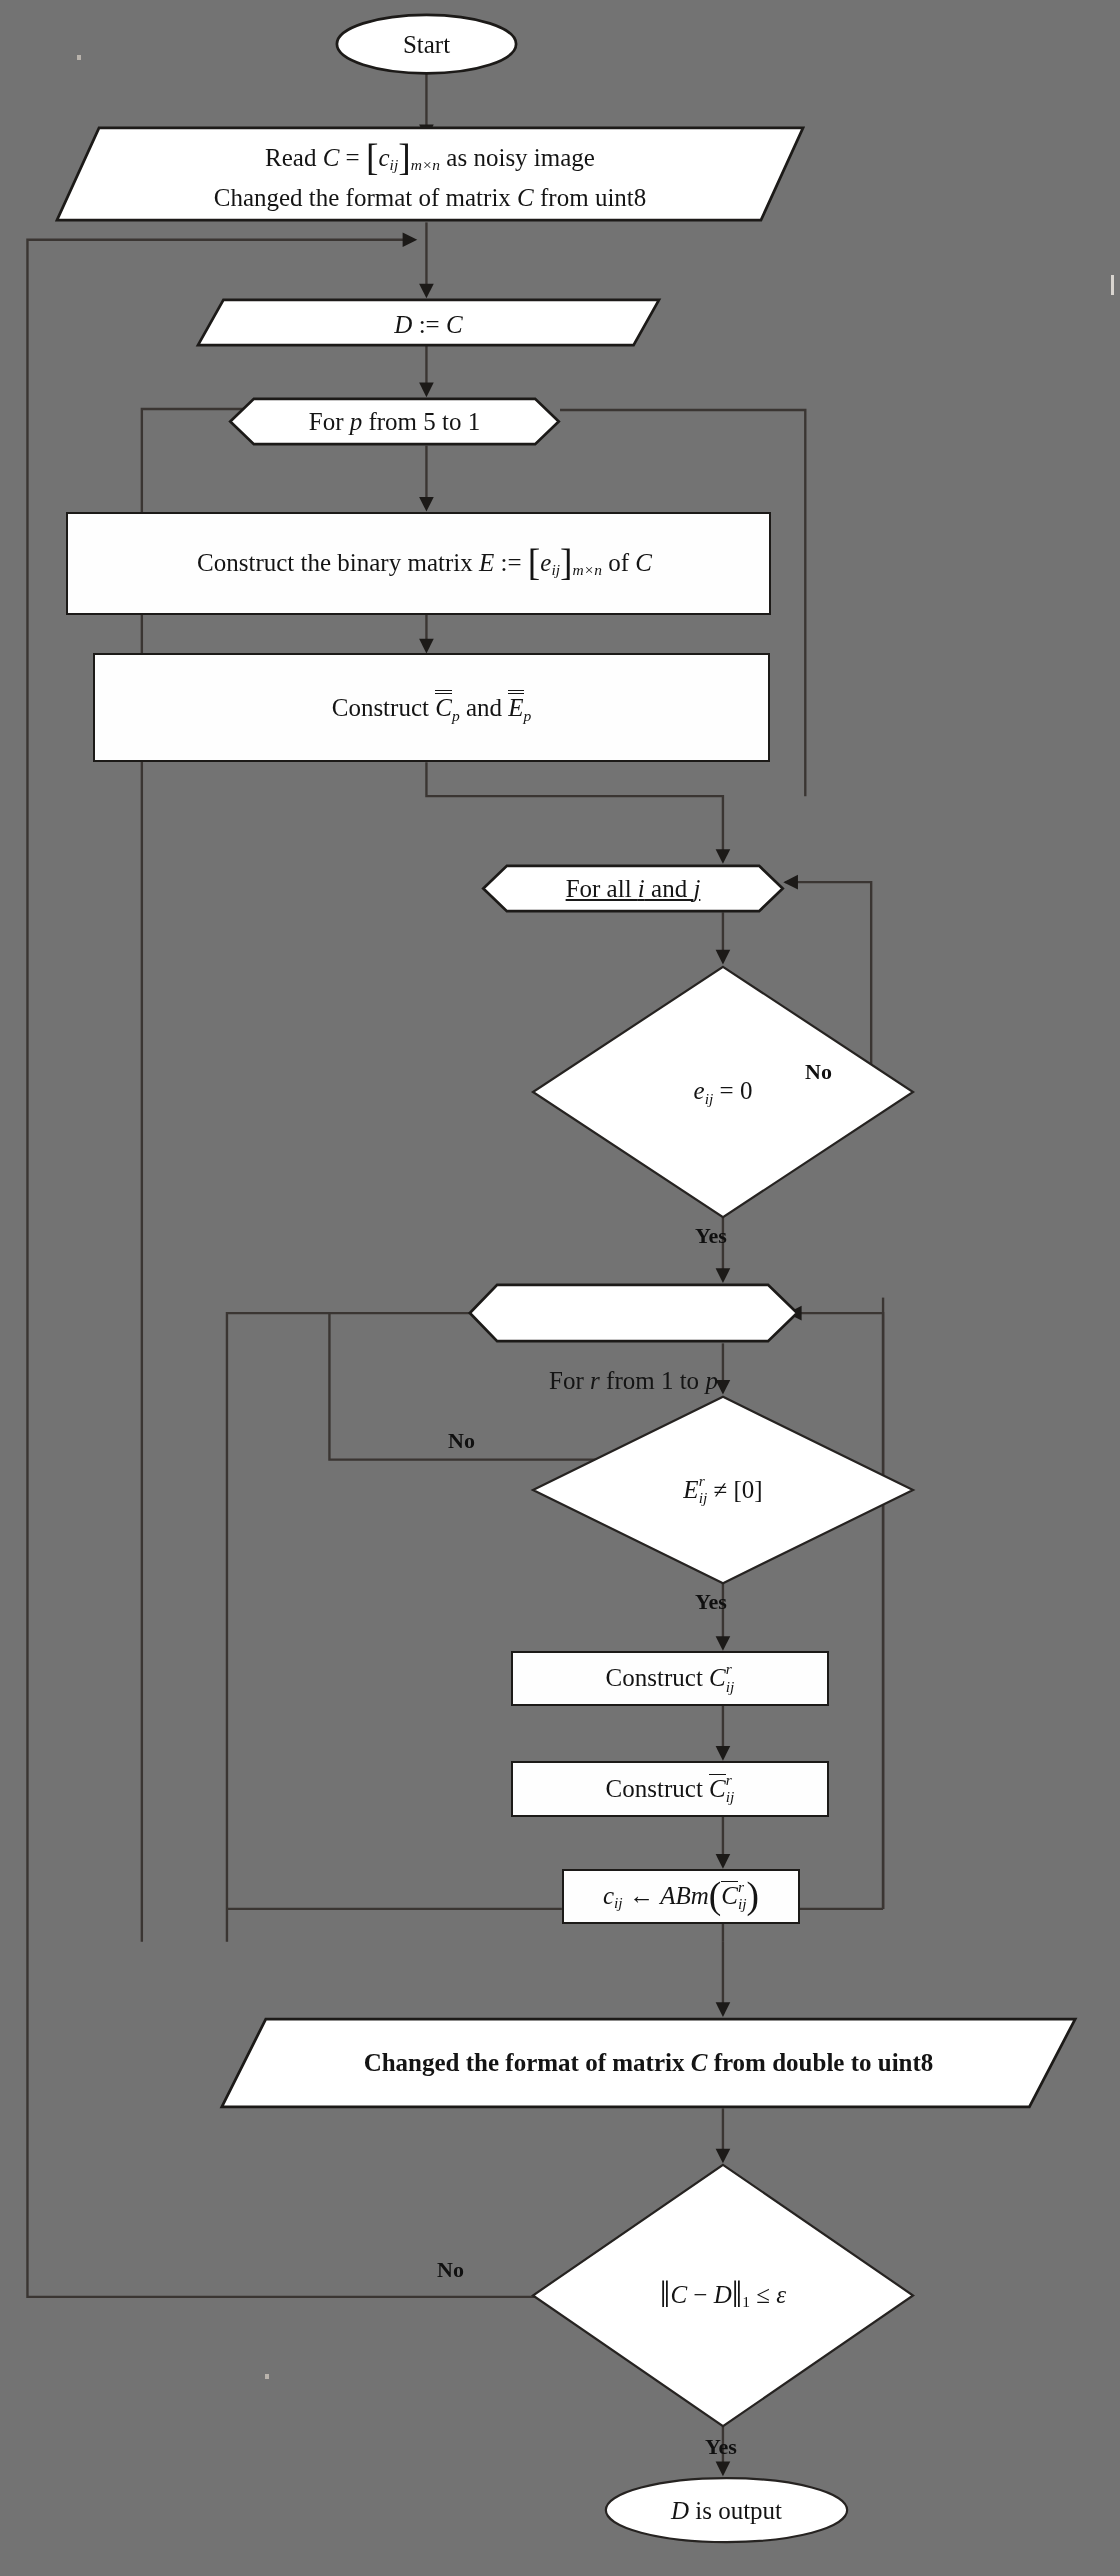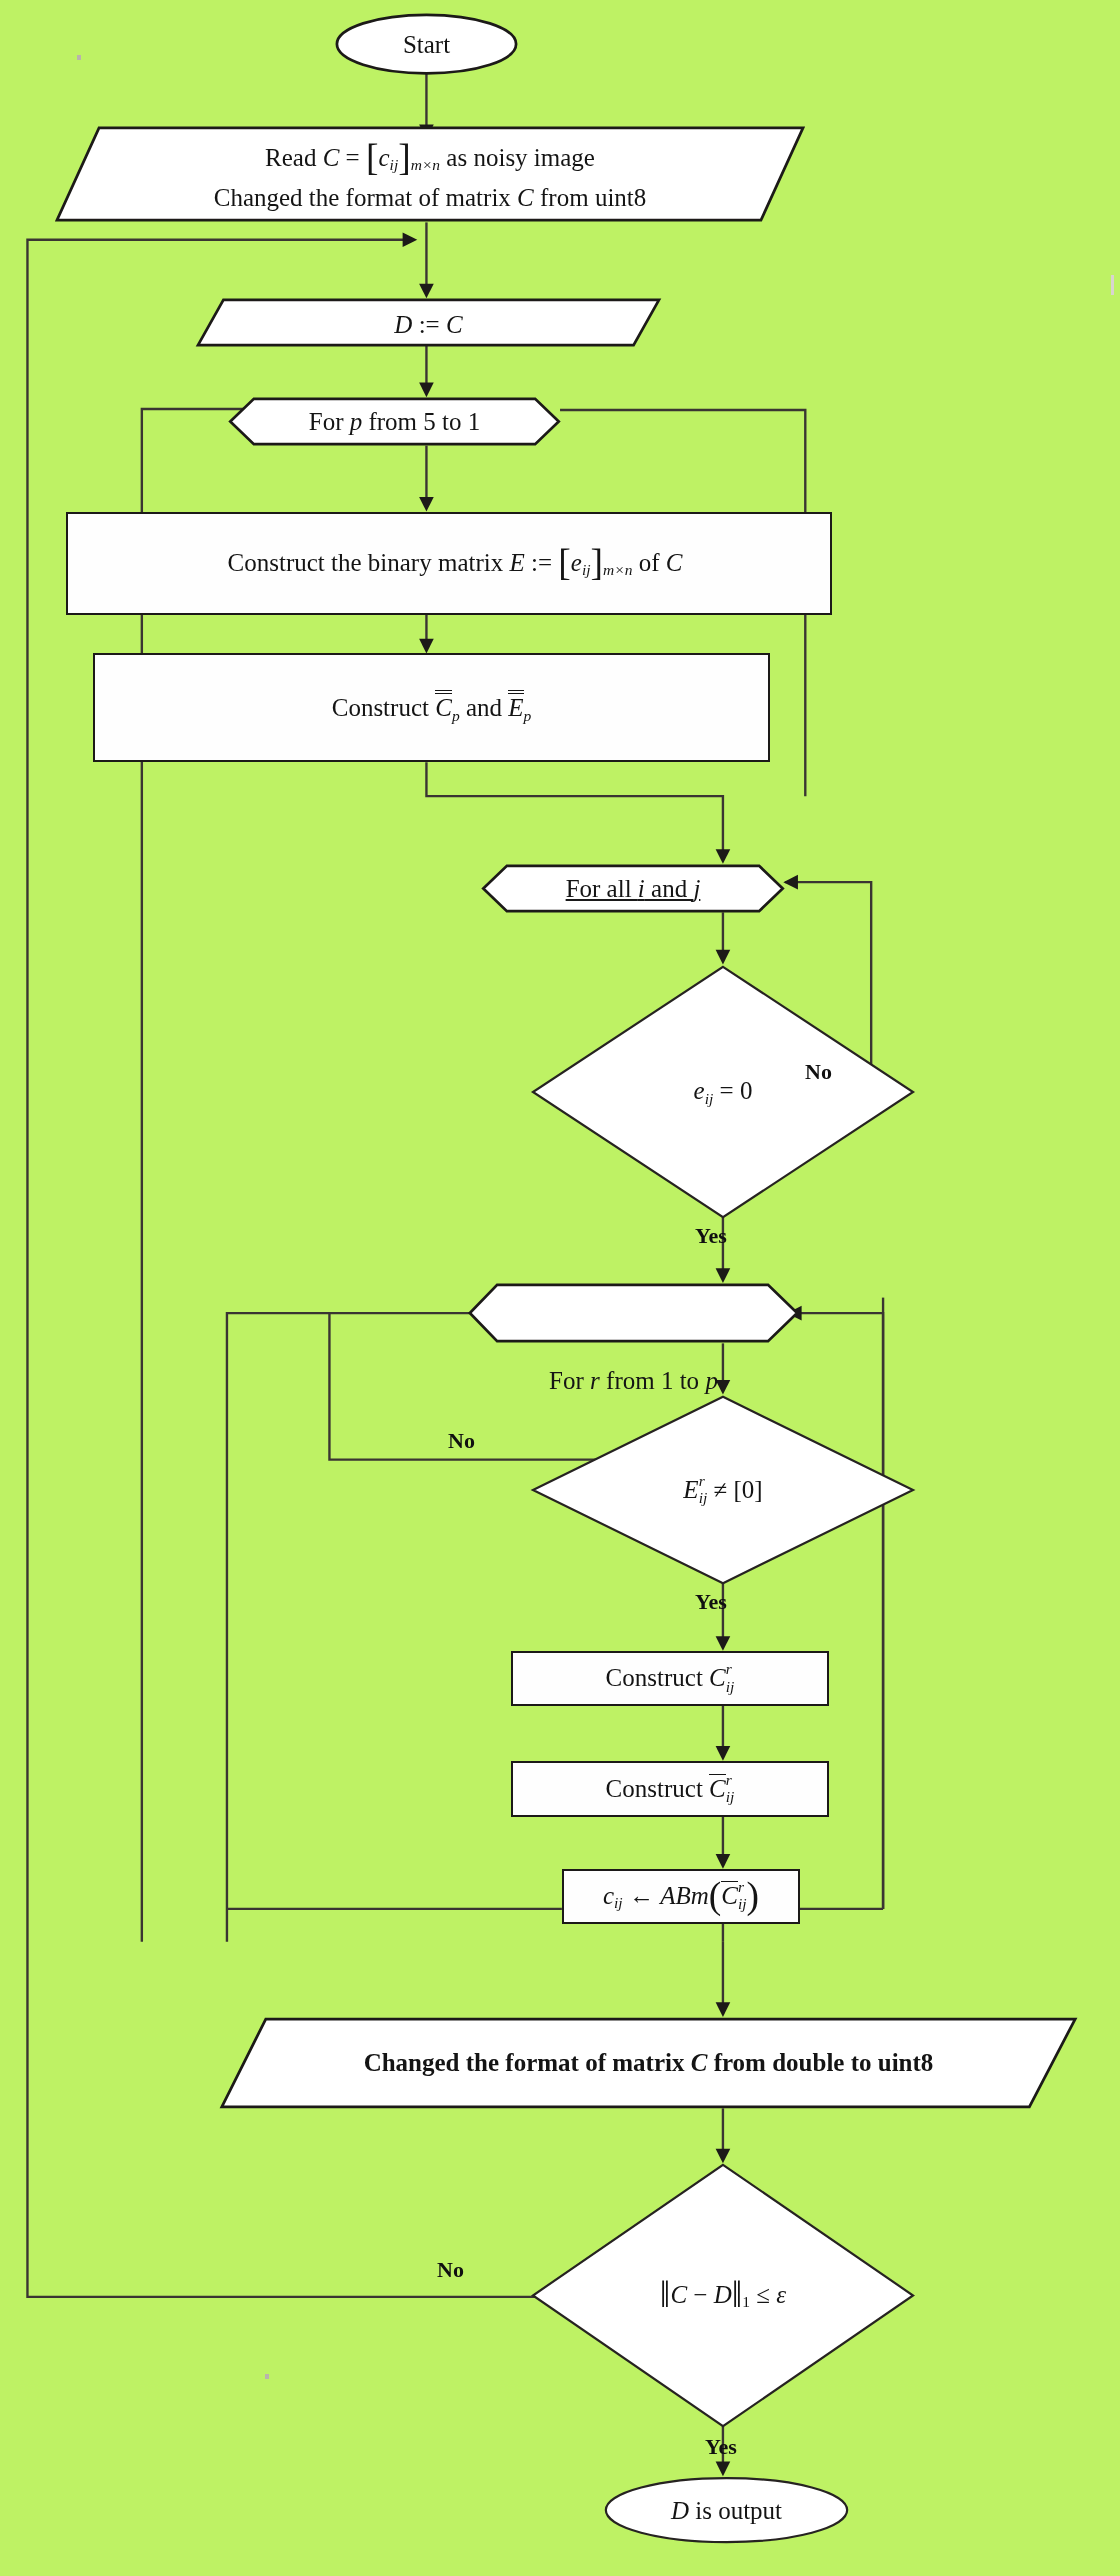--- a/index.html
+++ b/index.html
@@ -8,21 +8,21 @@
     background: #ffffff;
   }
   body {
     font-family: "Liberation Serif", "DejaVu Serif", serif;
     color: #1a1a1a;
   }
   #page {
     position: relative;
     width: 1121px;
     height: 2576px;
-    background: #bef264;
+    background: #737373;
     overflow: hidden;
   }
   
   .node-label {
     font-family: "Liberation Serif", "DejaVu Serif", serif;
     font-size: 25px;
     line-height: 1.25;
     color: #141414;
     text-align: center;
     white-space: nowrap;
@@ -230,21 +230,21 @@
 
   <svg class="shape-svg" style="left:227px; top:397px;" width="335" height="49" viewBox="0 0 366 54">
     <polygon class="stroke" points="28,2 338,2 364,27 338,52 28,52 2,27"></polygon>
   </svg>
   <div class="txt-wrap" style="left:227px; top:397px; width:335px; height:49px;">
     <div class="node-label">
       <span>For </span><i>p</i><span> from 5 to 1</span>
     </div>
   </div>
 
-  <div class="shape rect" style="left:66px; top:512px; width:766px; height:103px;padding-left:12px;">
+  <div class="shape rect" style="left:66px; top:512px; width:705px; height:103px;padding-left:12px;">
     <div class="node-label">
       <span>Construct the binary matrix </span><i>E</i><span> := </span><span class="bracket">[</span><i>e</i><span class="sub">ij</span><span class="bracket">]</span><span class="sub">m×n</span><span> of </span><i>C</i>
     </div>
   </div>
 
   <div class="shape rect" style="left:93px; top:653px; width:677px; height:109px;justify-content:center;">
     <div class="node-label">
       <span>Construct </span><span class="ovl2"><span class="ovl"><i>C</i></span></span><span class="sub">p</span><span> and </span><span class="ovl2"><span class="ovl"><i>E</i></span></span><span class="sub">p</span>
     </div>
   </div>

